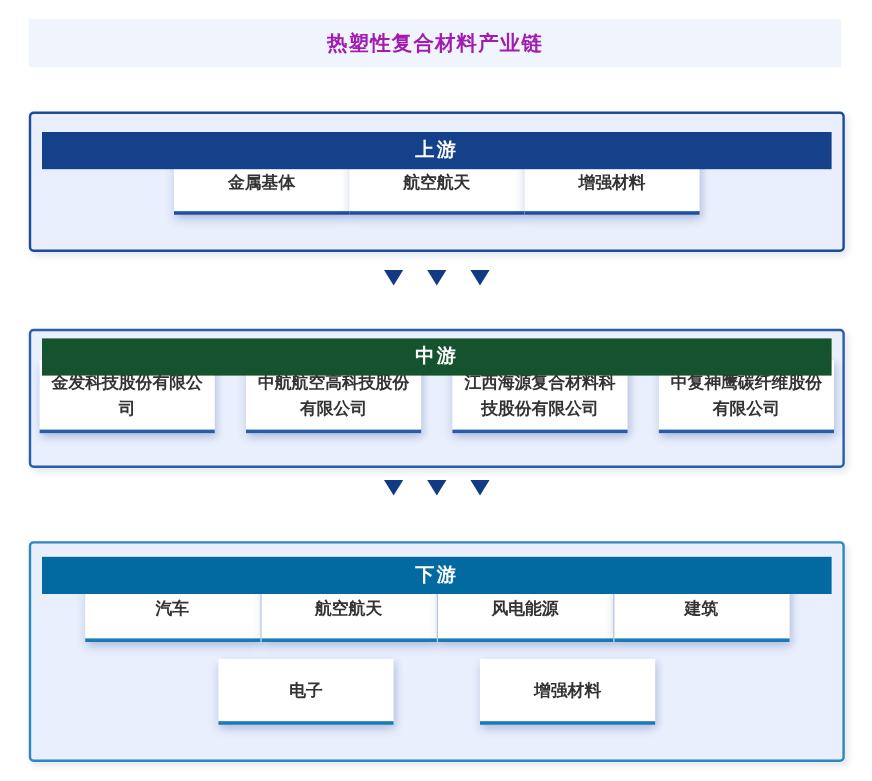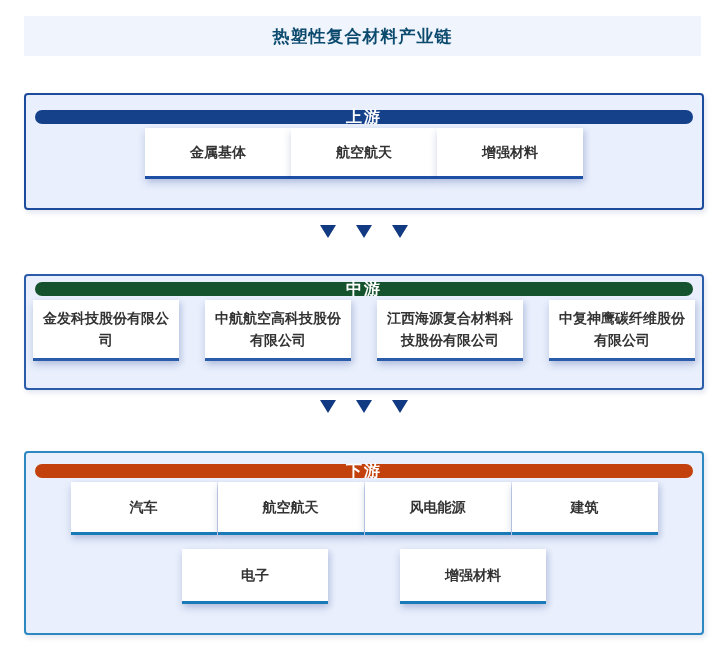--- a/index.html
+++ b/index.html
@@ -6,44 +6,44 @@
   body{
     width:727px;height:651px;
     font-family:"Liberation Sans","DejaVu Sans",sans-serif;
     position:relative;overflow:hidden;
   }
   .canvas{position:relative;width:727px;height:651px;background:#ffffff;}
 
   
   .title-bar{
     position:absolute;left:24px;top:16px;width:677px;height:40px;
-    background:#f0f5fd;color:#0c4a6e;
+    background:#f0f5fd;color:#a21caf;
     display:flex;align-items:center;justify-content:center;
     font-size:17px;font-weight:bold;letter-spacing:1px;
   }
 
   
   .section{
     position:absolute;left:24px;width:680px;
     background:#e9effc;border-radius:4px;box-sizing:border-box;
   }
   .section-inner{position:relative;width:100%;height:100%;}
   .sec-upstream{top:93px;height:117px;border:2px solid #1d4b9c;box-shadow:2px 3px 5px rgba(30,60,140,.12);}
   .sec-midstream{top:274px;height:116px;border:2px solid #2b5caa;box-shadow:2px 3px 5px rgba(30,60,140,.12);}
   .sec-downstream{top:451px;height:184px;border:2px solid #2d87c0;box-shadow:2px 3px 5px rgba(30,60,140,.12);}
 
   
   .section-header{
-    position:absolute;left:9px;right:9px;top:-18px;height:14px;
+    position:absolute;left:9px;right:9px;top:-18px;height:31px;
     display:flex;align-items:center;justify-content:center;
-    color:#ffffff;font-size:16px;font-weight:bold;letter-spacing:2px;border-radius:11px;
+    color:#ffffff;font-size:16px;font-weight:bold;letter-spacing:2px;
   }
   .sec-upstream .section-header{background:#15408a;}
   .sec-midstream .section-header{background:#14532d;}
-  .sec-downstream .section-header{background:#c2410c;}
+  .sec-downstream .section-header{background:#0369a1;}
 
   
   .cards-row{display:flex;justify-content:center;align-items:flex-start;}
   .sec-upstream .cards-row{margin-top:33px;}
   .sec-midstream .cards-row{margin-top:24px;gap:26px;}
   .sec-downstream .cards-row.row1{margin-top:29px;gap:1px;}
   .sec-downstream .cards-row.row2{margin-top:14px;gap:72px;}
 
   .card{
     width:146px;box-sizing:border-box;background:#ffffff;

